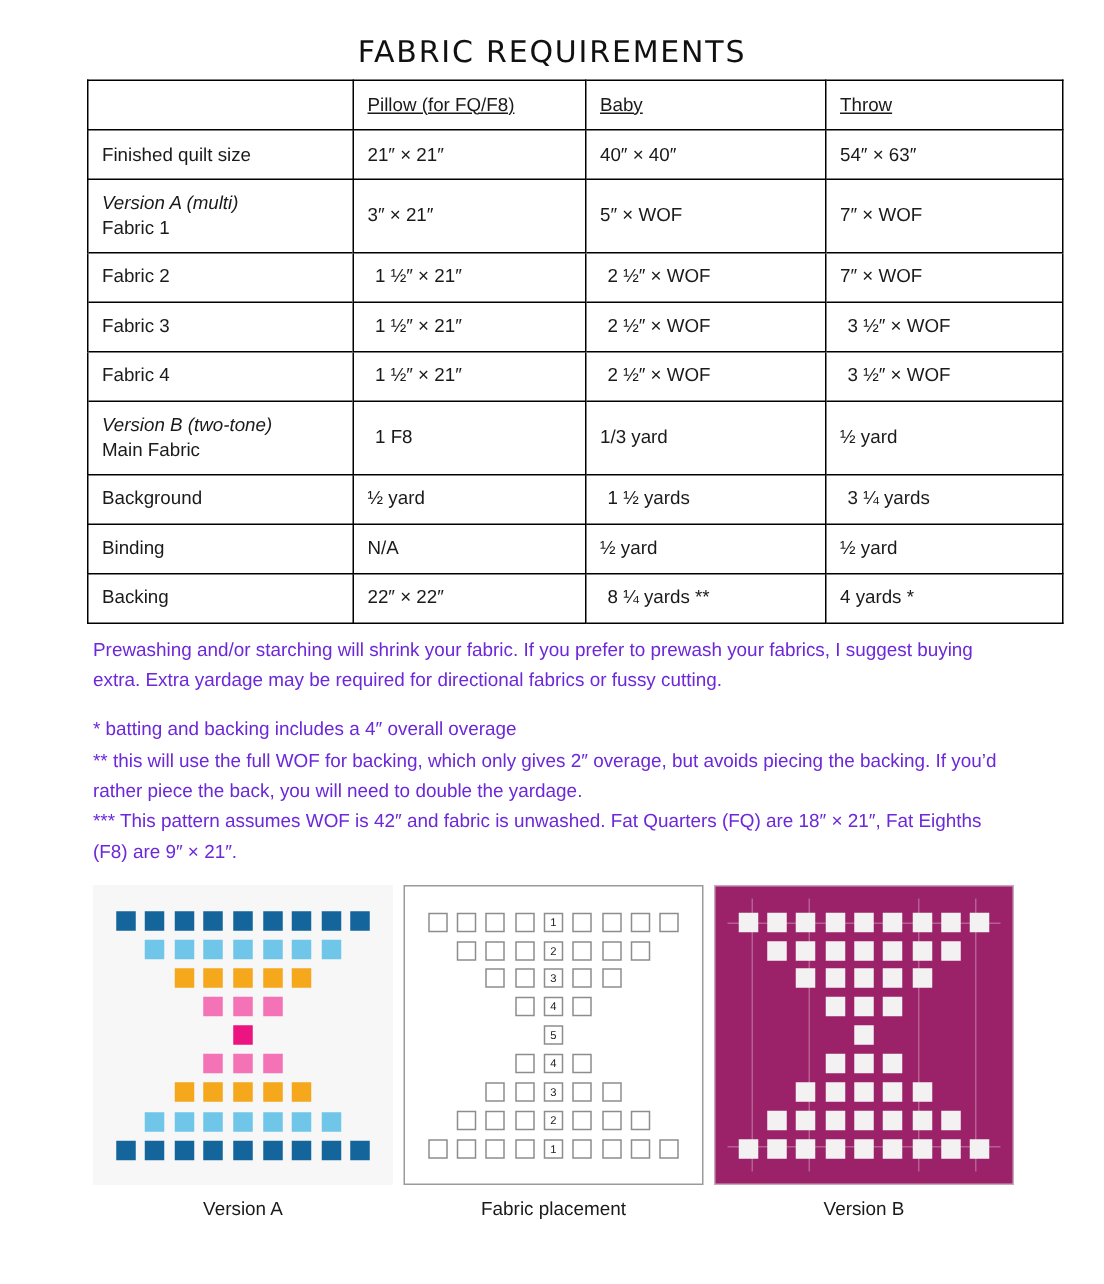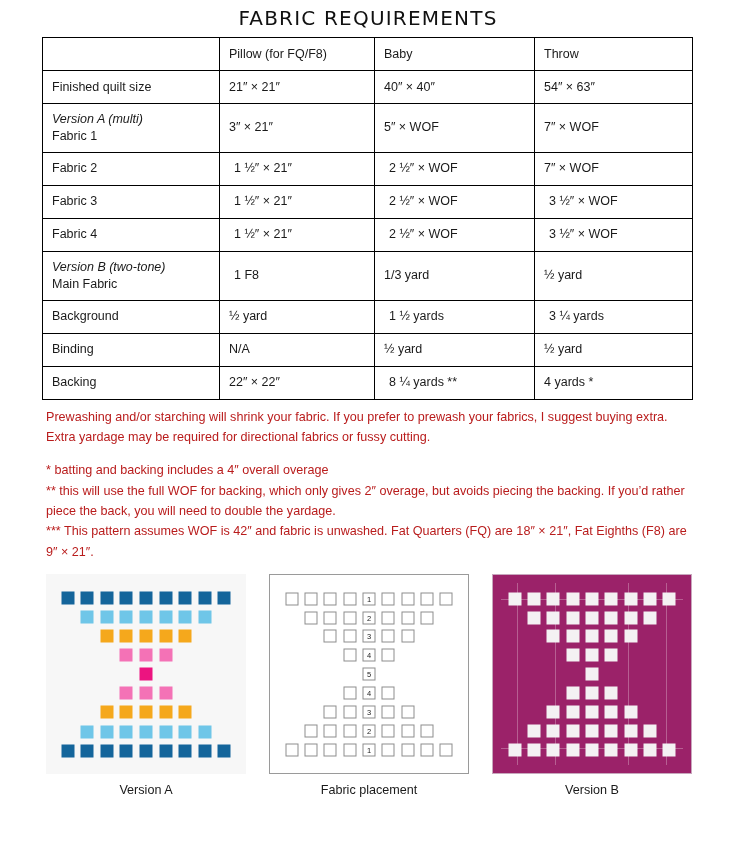--- a/index.html
+++ b/index.html
@@ -4,21 +4,21 @@
 <style>
   * { box-sizing: border-box; }
   html, body {
     margin: 0; padding: 0;
     width: 736px; height: 856px;
     background: #ffffff;
     font-family: "Liberation Sans", sans-serif;
     color: #1a1a1a;
     overflow: hidden;
   }
-  .page { position: relative; width: 736px; height: 856px; padding: 0; }
+  .page { position: relative; width: 736px; height: 856px; padding: 16px; }
 
   
   .title {
     text-align: center;
     font-size: 20px;
     letter-spacing: 1.2px;
     font-weight: 400;
     padding-top: 6px;
     padding-bottom: 7px;
     color: #111;
@@ -45,28 +45,28 @@
     vertical-align: middle;
     text-align: left;
     font-weight: normal;
     height: 33px;
     line-height: 1.35;
   }
   table.req tr.dashed-bot > td { border-bottom: 1px dashed #999; }
   .vers { font-style: italic; display: block; }
   .sub  { display: block; }
   .indent { padding-left: 14px !important; }
-  .hdr td { height: 30px; }
+  .hdr td { height: 30px; text-decoration: underline; }
 
   
   .notes {
     padding: 7px 44px 0 46px;
     font-size: 12.6px;
     line-height: 1.62;
-    color: #b91c1c;
+    color: #6d28d9;
   }
   .notes p { margin: 0; }
   .notes .gap { height: 13px; }
 
   
   .figs {
     position: relative;
     margin-top: 12px;
     padding: 0 44px 0 46px;
     display: flex;

